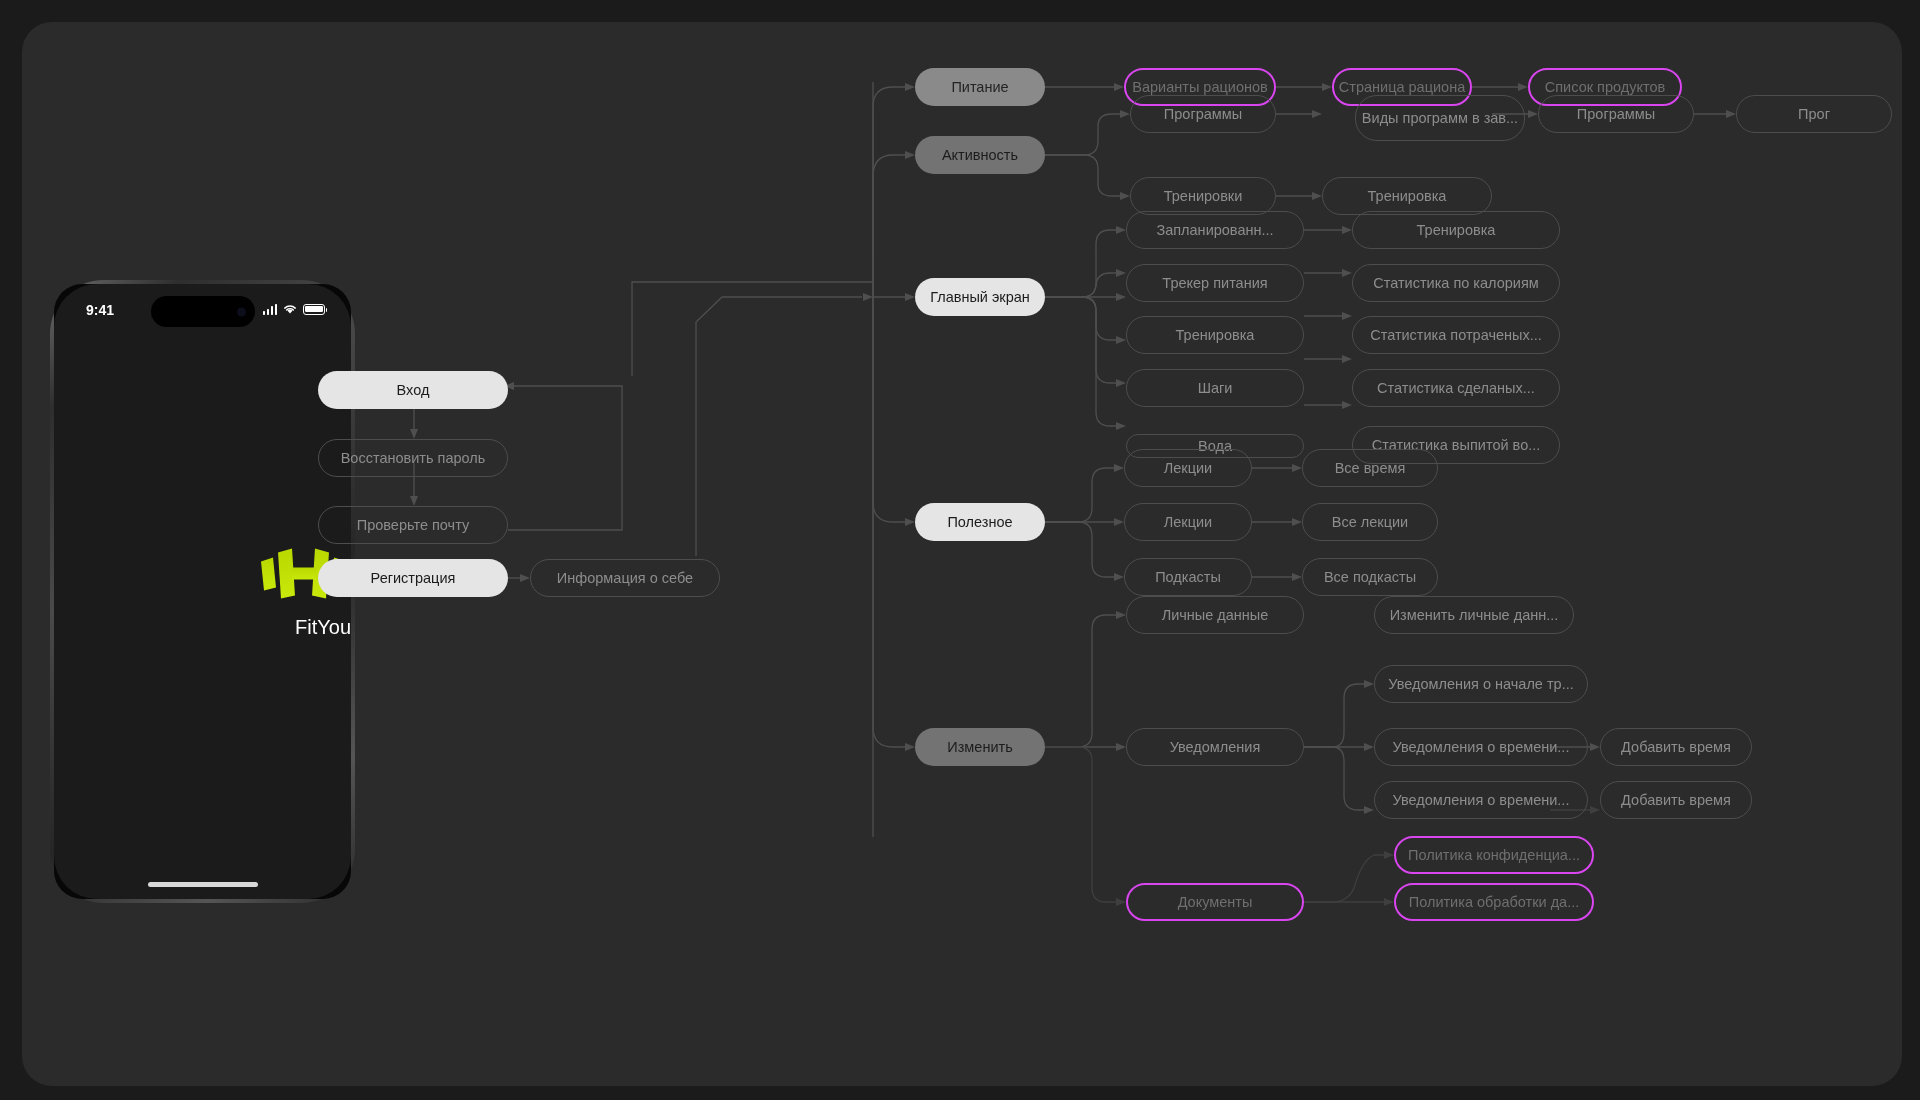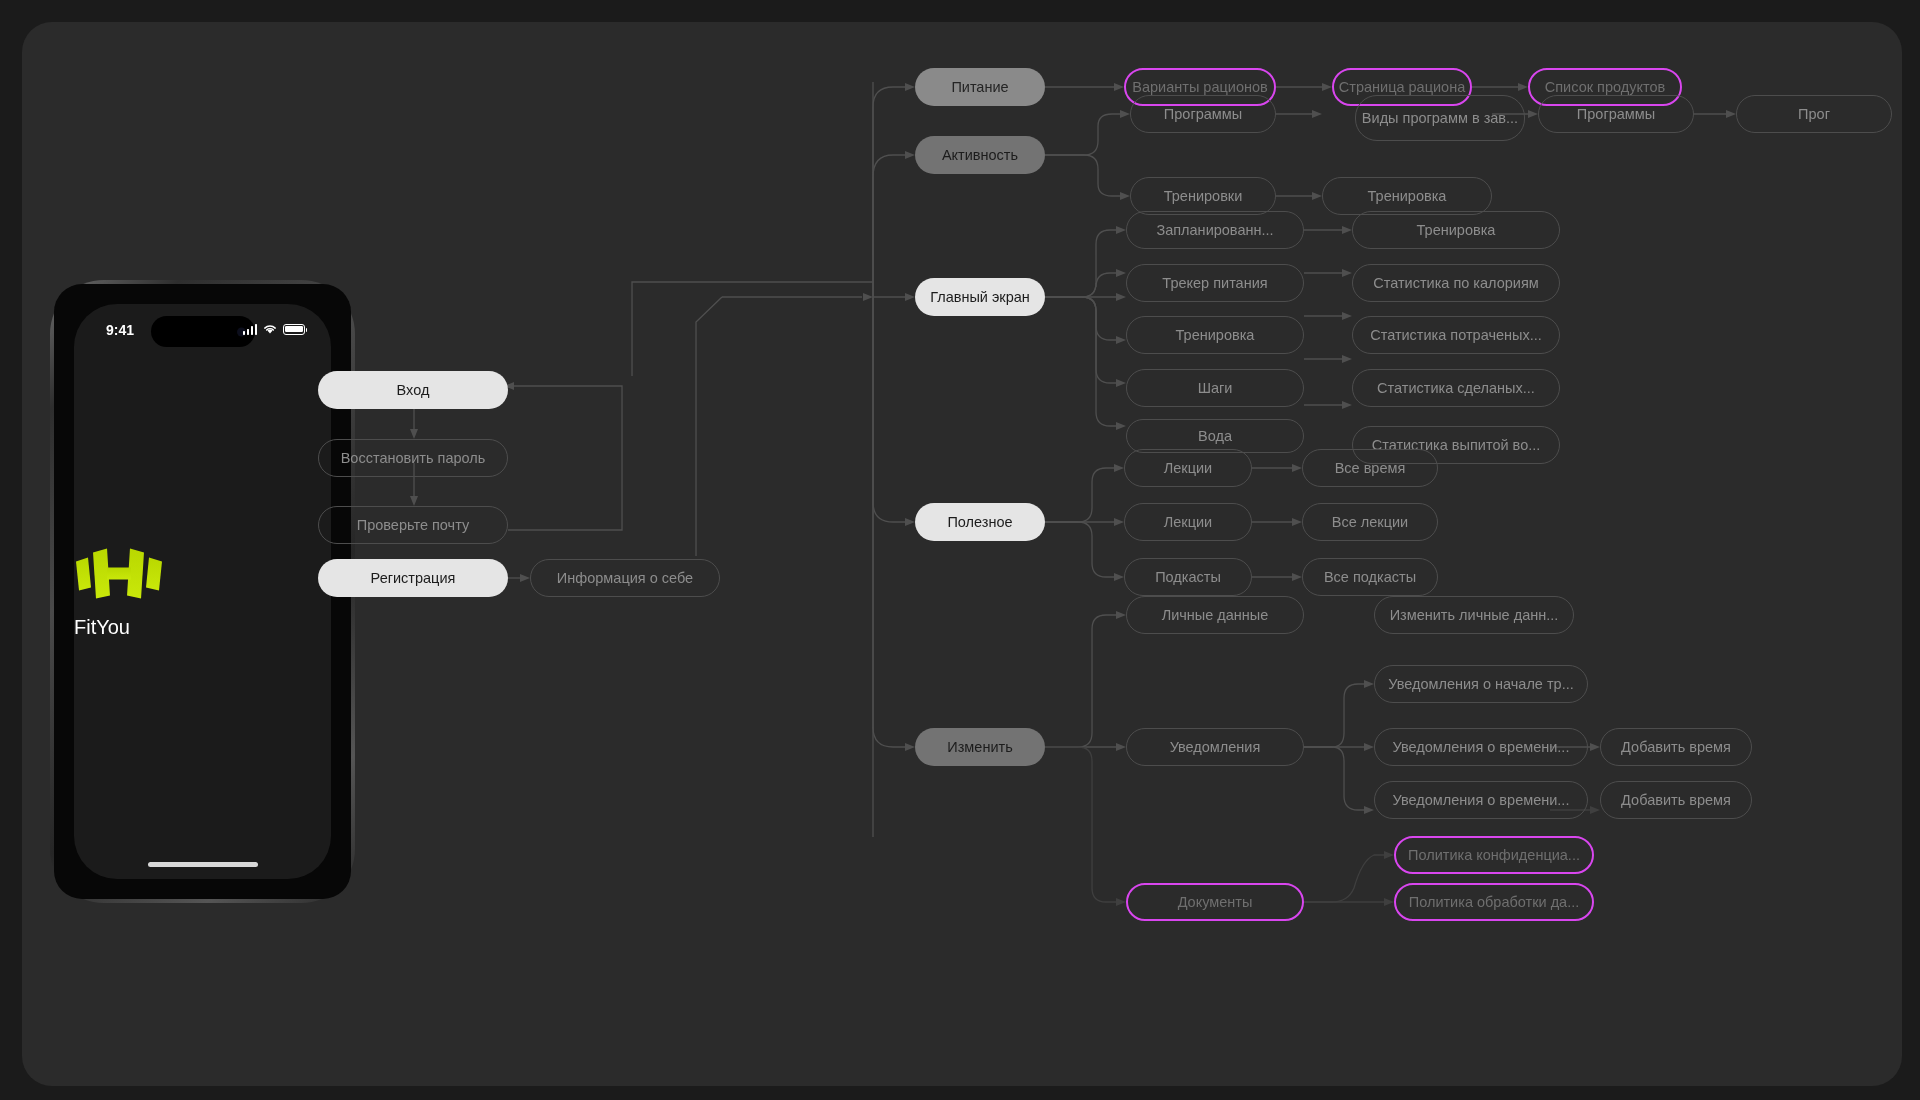--- a/index.html
+++ b/index.html
@@ -41,21 +41,21 @@
     width: 305px; height: 623px;
     border-radius: 54px;
     background: linear-gradient(135deg,#6e6e6e 0%,#2e2e2e 14%,#4a4a4a 36%,#262626 62%,#555 84%,#2a2a2a 100%);
     padding: 4px;
   }
   .phone-inner {
     position: relative;
     width: 100%; height: 100%;
     border-radius: 28px;
     background: #070707;
-    padding: 20px;
+    padding: 0;
   }
   .phone-screen {
     position: relative;
     width: 100%; height: 100%;
     border-radius: 43px;
     background: #1b1b1b;
     overflow: hidden;
   }
   .dynamic-island {
     position: absolute;
@@ -84,21 +84,21 @@
   .batt {
     width: 22px; height: 11px; border: 1.3px solid #fff;
     border-radius: 3px; padding: 1.3px; position: relative;
   }
   .batt::after{content:"";position:absolute;right:-3.3px;top:3px;width:1.7px;height:4px;background:#fff;border-radius:0 1px 1px 0;}
   .batt i{display:block;width:100%;height:100%;background:#fff;border-radius:1.3px;}
 
   .logo-wrap {
     position: absolute; left: 0; right: 0; top: 50%;
     transform: translateY(-52%);
-    display: flex; flex-direction: column; align-items: flex-start; gap: 12px;
+    display: flex; flex-direction: column; align-items: flex-end; gap: 12px;
   }
   .brand-name { color: #fff; font-size: 20px; }
 
   .home-indicator {
     position: absolute; left: 50%; bottom: 12px; transform: translateX(-50%);
     width: 110px; height: 5px; background: #d8d8d8; border-radius: 3px;
   }
 
   
   .node {
@@ -377,21 +377,21 @@
       </div>
     <div class="node ghost" style="left:1330px;top:294px;width:208px;height:38px">
         <span>Статистика потраченых...</span>
       </div>
     <div class="node ghost" style="left:1104px;top:347px;width:178px;height:38px">
         <span>Шаги</span>
       </div>
     <div class="node ghost" style="left:1330px;top:347px;width:208px;height:38px">
         <span>Статистика сделаных...</span>
       </div>
-    <div class="node ghost" style="left:1104px;top:397px;width:178px;height:34px">
+    <div class="node ghost" style="left:1104px;top:412px;width:178px;height:24px">
         <span>Вода</span>
       </div>
     <div class="node ghost" style="left:1330px;top:404px;width:208px;height:38px">
         <span>Статистика выпитой во...</span>
       </div>
 
     <div class="node light" style="left:893px;top:481px;width:130px;height:38px">
         <span>Полезное</span>
       </div>
     <div class="node ghost" style="left:1102px;top:427px;width:128px;height:38px">

